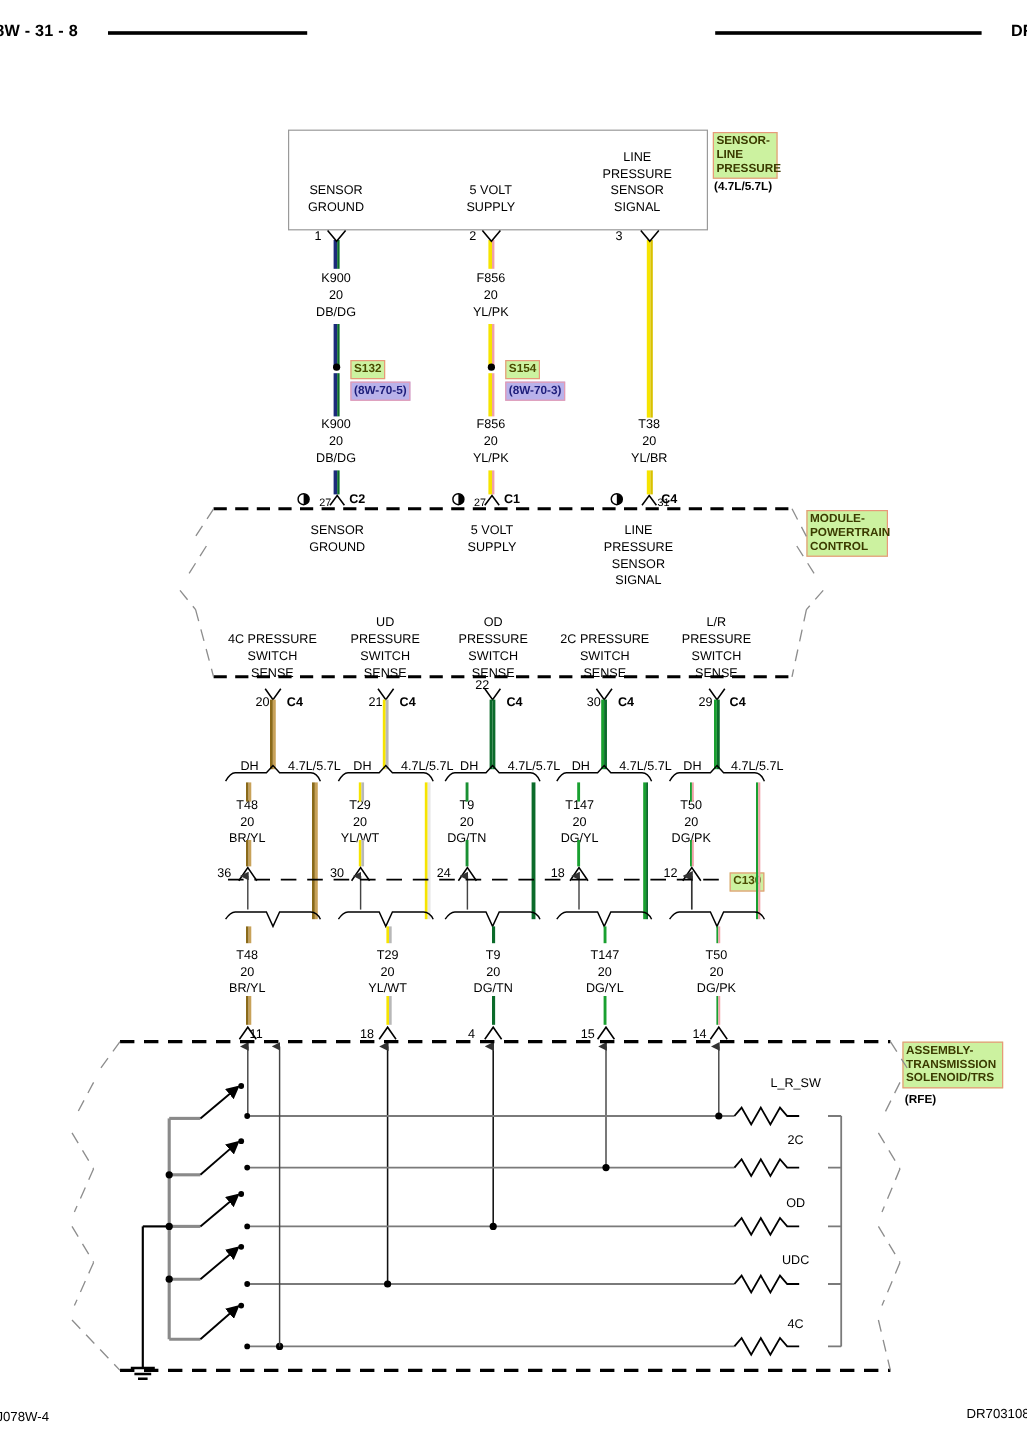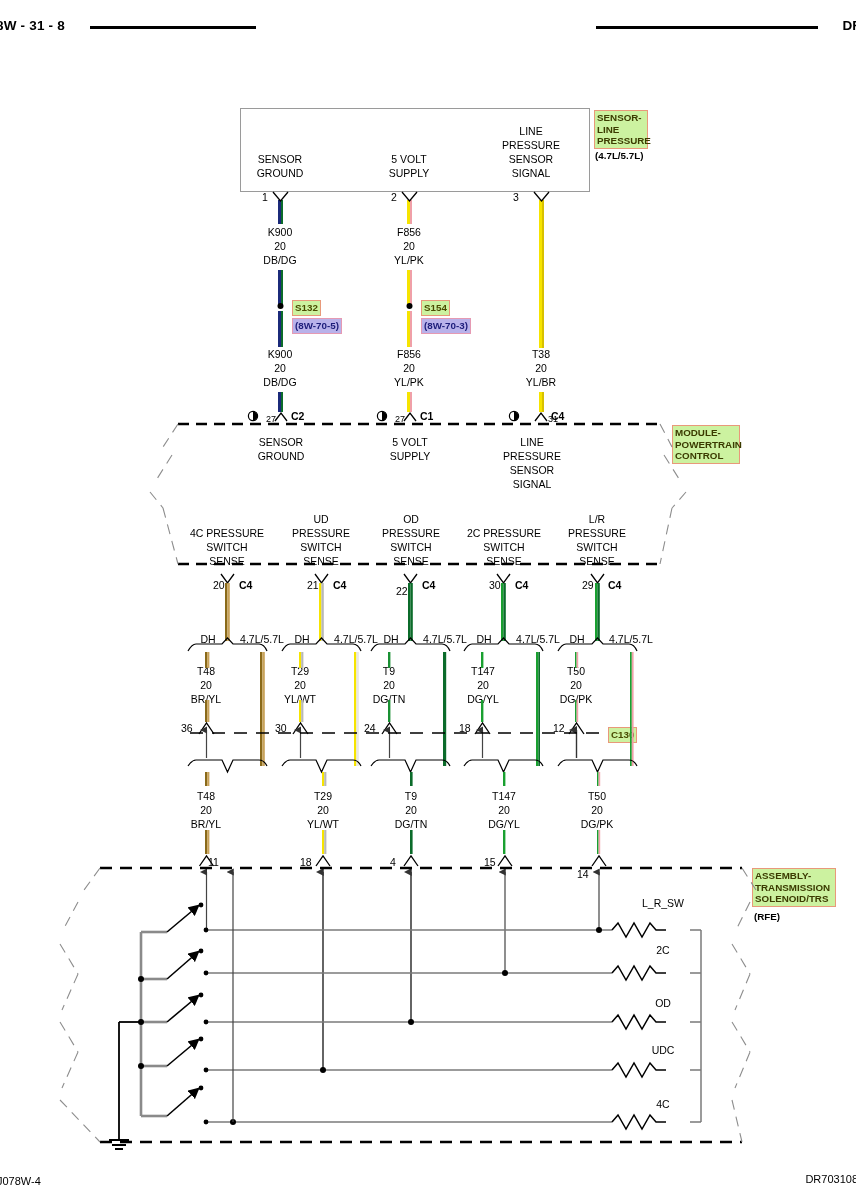--- a/index.html
+++ b/index.html
@@ -208,21 +208,21 @@
 
   <div class="txt c" style="left:597px;top:512px;">L/R</div>
   <div class="txt c" style="left:597px;top:526px;">PRESSURE</div>
   <div class="txt c" style="left:597px;top:540px;">SWITCH</div>
   <div class="txt c" style="left:597px;top:554px;">SENSE</div>
 
   <div class="txt" style="left:213px;top:578px;">20</div>
   <div class="txt b" style="left:239px;top:578px;">C4</div>
   <div class="txt" style="left:307px;top:578px;">21</div>
   <div class="txt b" style="left:333px;top:578px;">C4</div>
-  <div class="txt" style="left:396px;top:584px;text-align:right;">22</div>
+  <div class="txt" style="left:396px;top:564px;text-align:right;">22</div>
   <div class="txt b" style="left:422px;top:578px;">C4</div>
   <div class="txt" style="left:489px;top:578px;">30</div>
   <div class="txt b" style="left:515px;top:578px;">C4</div>
   <div class="txt" style="left:582px;top:578px;">29</div>
   <div class="txt b" style="left:608px;top:578px;">C4</div>
 
   <div class="txt c" style="left:208px;top:632px;">DH</div>
   <div class="txt c" style="left:262px;top:632px;">4.7L/5.7L</div>
   <div class="txt c" style="left:302px;top:632px;">DH</div>
   <div class="txt c" style="left:356px;top:632px;">4.7L/5.7L</div>
@@ -276,21 +276,21 @@
   <div class="txt" style="left:390px;top:855px;">4</div>
 
   <div class="txt c" style="left:504px;top:789px;">T147</div>
   <div class="txt c" style="left:504px;top:803px;">20</div>
   <div class="txt c" style="left:504px;top:817px;">DG/YL</div>
   <div class="txt" style="left:484px;top:855px;">15</div>
 
   <div class="txt c" style="left:597px;top:789px;">T50</div>
   <div class="txt c" style="left:597px;top:803px;">20</div>
   <div class="txt c" style="left:597px;top:817px;">DG/PK</div>
-  <div class="txt" style="left:577px;top:855px;margin-top:12px;">14</div>
+  <div class="txt" style="left:577px;top:855px;">14</div>
 
   <div class="tag green" style="left:752px;top:868px;width:78px;">
     <div>ASSEMBLY-</div>
     <div>TRANSMISSION</div>
     <div>SOLENOID/TRS</div>
   </div>
   <div class="plain" style="left:754px;top:911px;">(RFE)</div>
 
   <div class="txt c" style="left:663px;top:896px;">L_R_SW</div>
   <div class="txt c" style="left:663px;top:943px;">2C</div>

